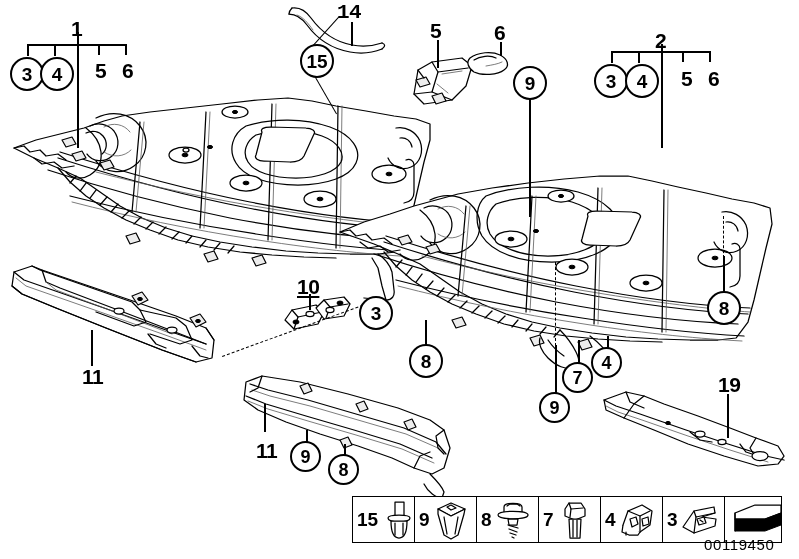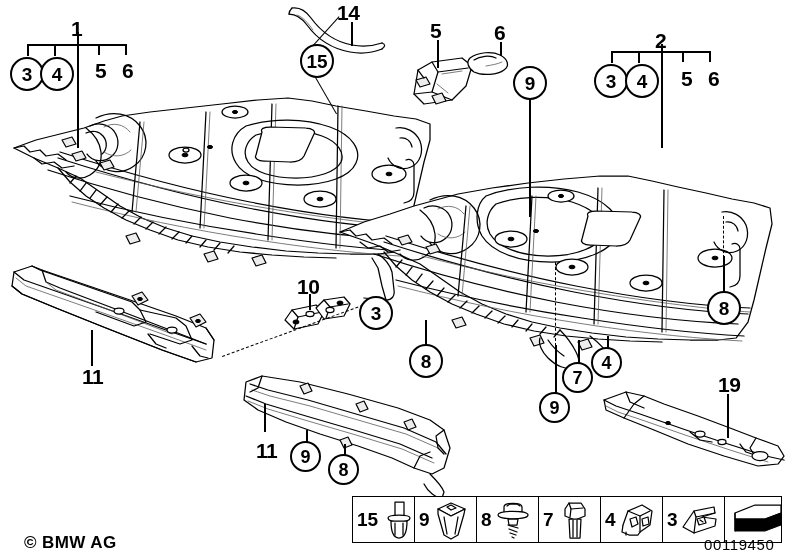--- a/index.html
+++ b/index.html
@@ -444,34 +444,34 @@
   <div class="circ" style="left:40px;top:57px;">4</div>
   <div class="num" style="left:95px;top:60px;">5</div>
   <div class="num" style="left:122px;top:60px;">6</div>
 
   <div class="num" style="left:655px;top:30px;">2</div>
   <div class="circ" style="left:594px;top:64px;">3</div>
   <div class="circ" style="left:625px;top:64px;">4</div>
   <div class="num" style="left:681px;top:68px;">5</div>
   <div class="num" style="left:708px;top:68px;">6</div>
 
-  <div class="num" style="left:337px;top:2px;">14</div>
+  <div class="num" style="left:337px;top:2px;font-family:Liberation Mono, monospace;">14</div>
   <div class="circ" style="left:300px;top:44px;">15</div>
   <div class="num" style="left:430px;top:20px;">5</div>
   <div class="num" style="left:494px;top:22px;">6</div>
   <div class="circ" style="left:513px;top:66px;">9</div>
 
   <div class="circ" style="left:359px;top:296px;">3</div>
   <div class="circ" style="left:409px;top:344px;">8</div>
   <div class="circ" style="left:707px;top:291px;">8</div>
   <div class="circ sm" style="left:591px;top:347px;">4</div>
   <div class="circ sm" style="left:562px;top:362px;">7</div>
   <div class="circ sm" style="left:539px;top:392px;">9</div>
 
-  <div class="num" style="left:297px;top:276px;">10</div>
+  <div class="num" style="left:297px;top:276px;text-decoration:underline;">10</div>
   <div class="num" style="left:256px;top:440px;">11</div>
   <div class="circ sm" style="left:290px;top:441px;">9</div>
   <div class="circ sm" style="left:328px;top:454px;">8</div>
   <div class="num" style="left:82px;top:366px;">11</div>
   <div class="num" style="left:718px;top:374px;">19</div>
 
   <div id="legend">
 
     <div class="lcell" style="width:62px;">
       <span class="lnum">15</span>
@@ -563,16 +563,15 @@
         <svg viewBox="0 0 52 42" width="52" height="42">
           <path class="fillw" d="M4 14 L24 6 L50 6 L50 14 L34 20 L4 20 Z"></path>
           <path class="fillk" d="M4 20 L34 20 L50 14 L50 26 L34 32 L4 32 Z"></path>
           <path class="ln" d="M4 14 L4 32"></path>
         </svg>
       </span>
     </div>
 
   </div>
 
-  <div id="copy">© BMW AG</div>
   <div id="dgnum">00119450</div>
 
 </div>
 
 </body></html>

